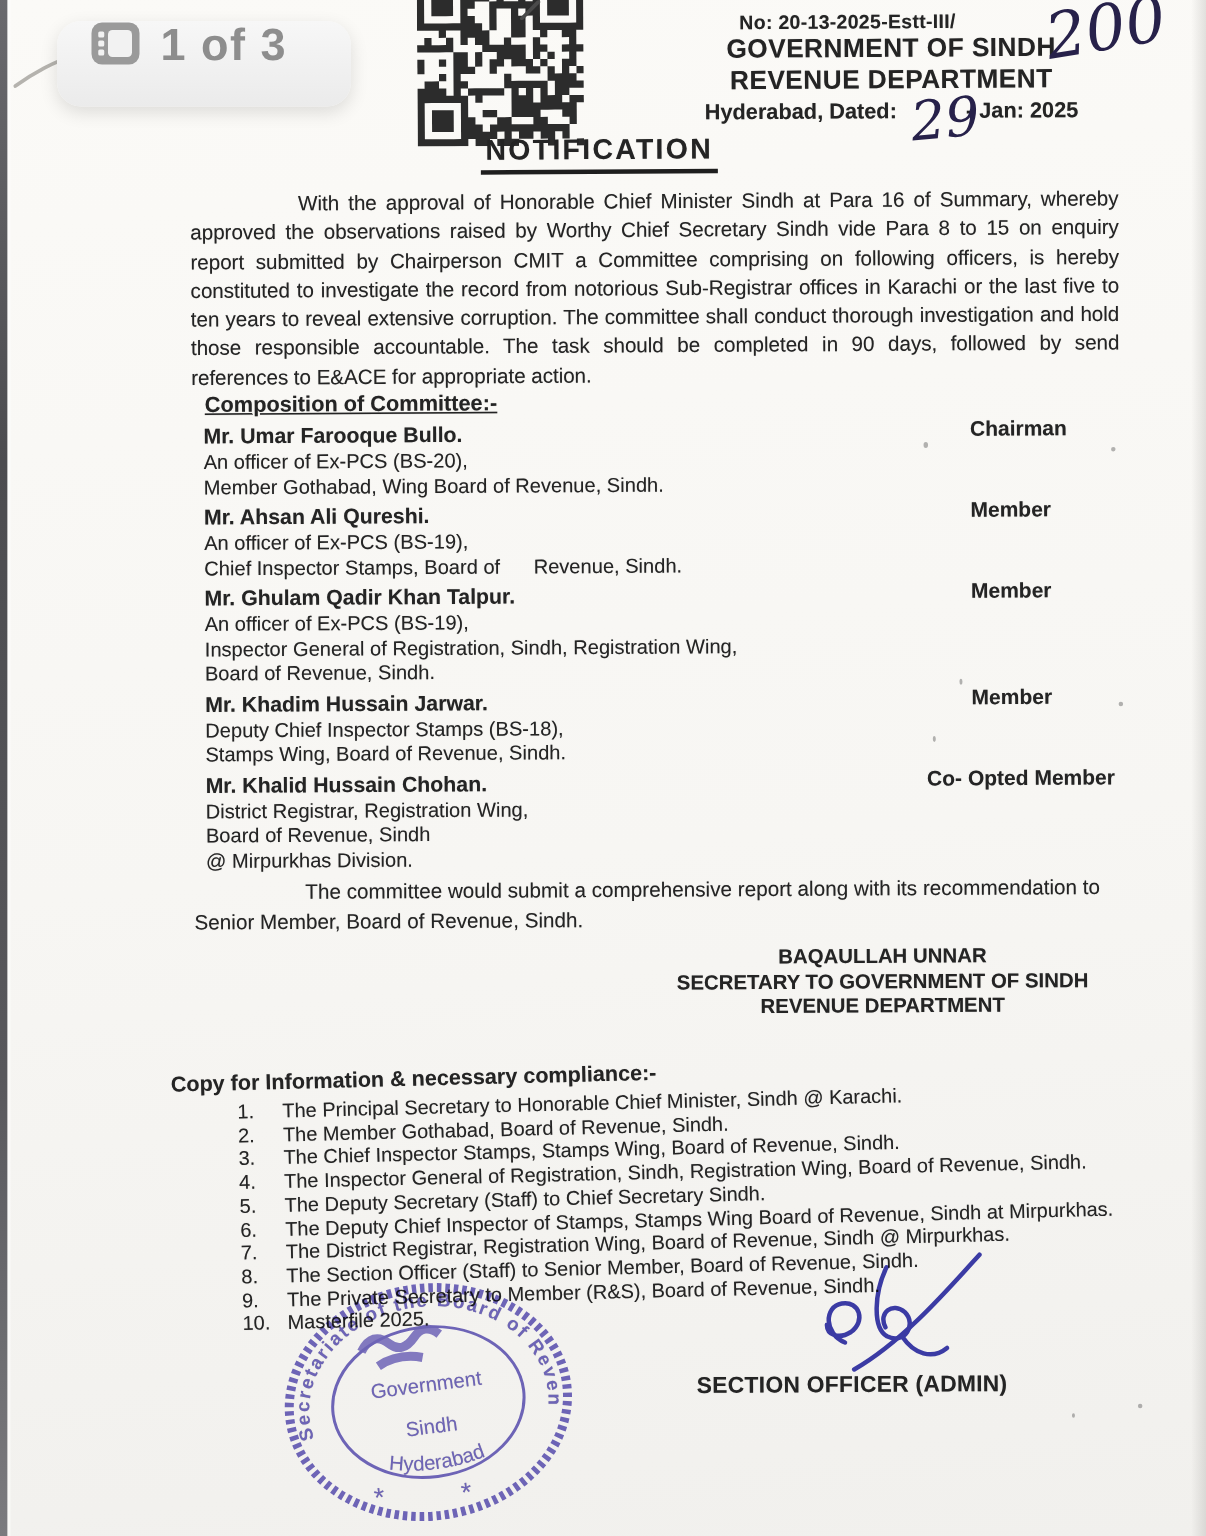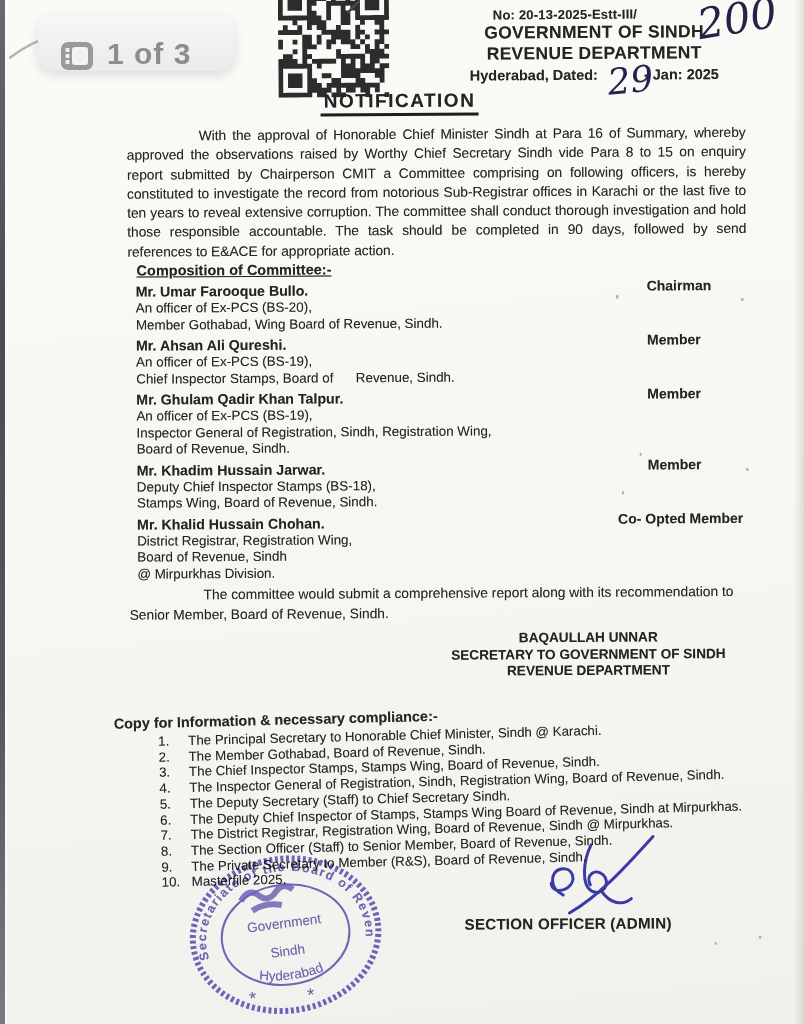--- a/index.html
+++ b/index.html
@@ -9,21 +9,21 @@
   .edge-left { position:absolute; left:0; top:0; bottom:0; width:5px;
            background:linear-gradient(180deg,#6a6a6e,#4c4c50 30%,#58585c 70%,#7b7b7f); }
   .edge-left-gap { position:absolute; left:5px; top:0; bottom:0; width:2px; background:rgba(255,255,255,.55); }
   .edge-right { position:absolute; right:0; top:0; bottom:0; width:10px;
            background:linear-gradient(90deg, rgba(0,0,0,0), rgba(110,108,104,.18)); }
   .vignette { position:absolute; inset:0; pointer-events:none;
            background:radial-gradient(125% 125% at 50% 45%, rgba(0,0,0,0) 62%, rgba(60,60,72,.07) 100%); }
 
   .badge { position:absolute; left:38px; top:14px; width:196px; height:57px; z-index:5;
            background:linear-gradient(180deg,#f7f7f7,#ebebeb); border-radius:16px;
-           box-shadow:0 4px 12px rgba(0,0,0,.12); display:flex; align-items:flex-end; gap:13px; padding-left:22px; }
+           box-shadow:0 4px 12px rgba(0,0,0,.12); display:flex; align-items:flex-start; gap:13px; padding-left:22px; }
   .badge-text { font-size:30px; font-weight:bold; color:#8d8d8d; letter-spacing:1px; }
 
   .doc { position:absolute; inset:0; transform:rotate(-0.35deg); text-shadow:0 0 .5px rgba(40,40,40,.35); }
 
   .qr { position:absolute; left:281px; top:-14px; opacity:.92; }
 
   .hw { font-family:"DejaVu Serif", serif; font-style:italic; color:#27214a; text-shadow:none; font-weight:500; }
 
   .hdr { position:absolute; top:8px; right:24px; width:366px; text-align:center; }
   .hdr-ref { font-size:13px; font-weight:bold; letter-spacing:.2px; padding-right:58px; }

